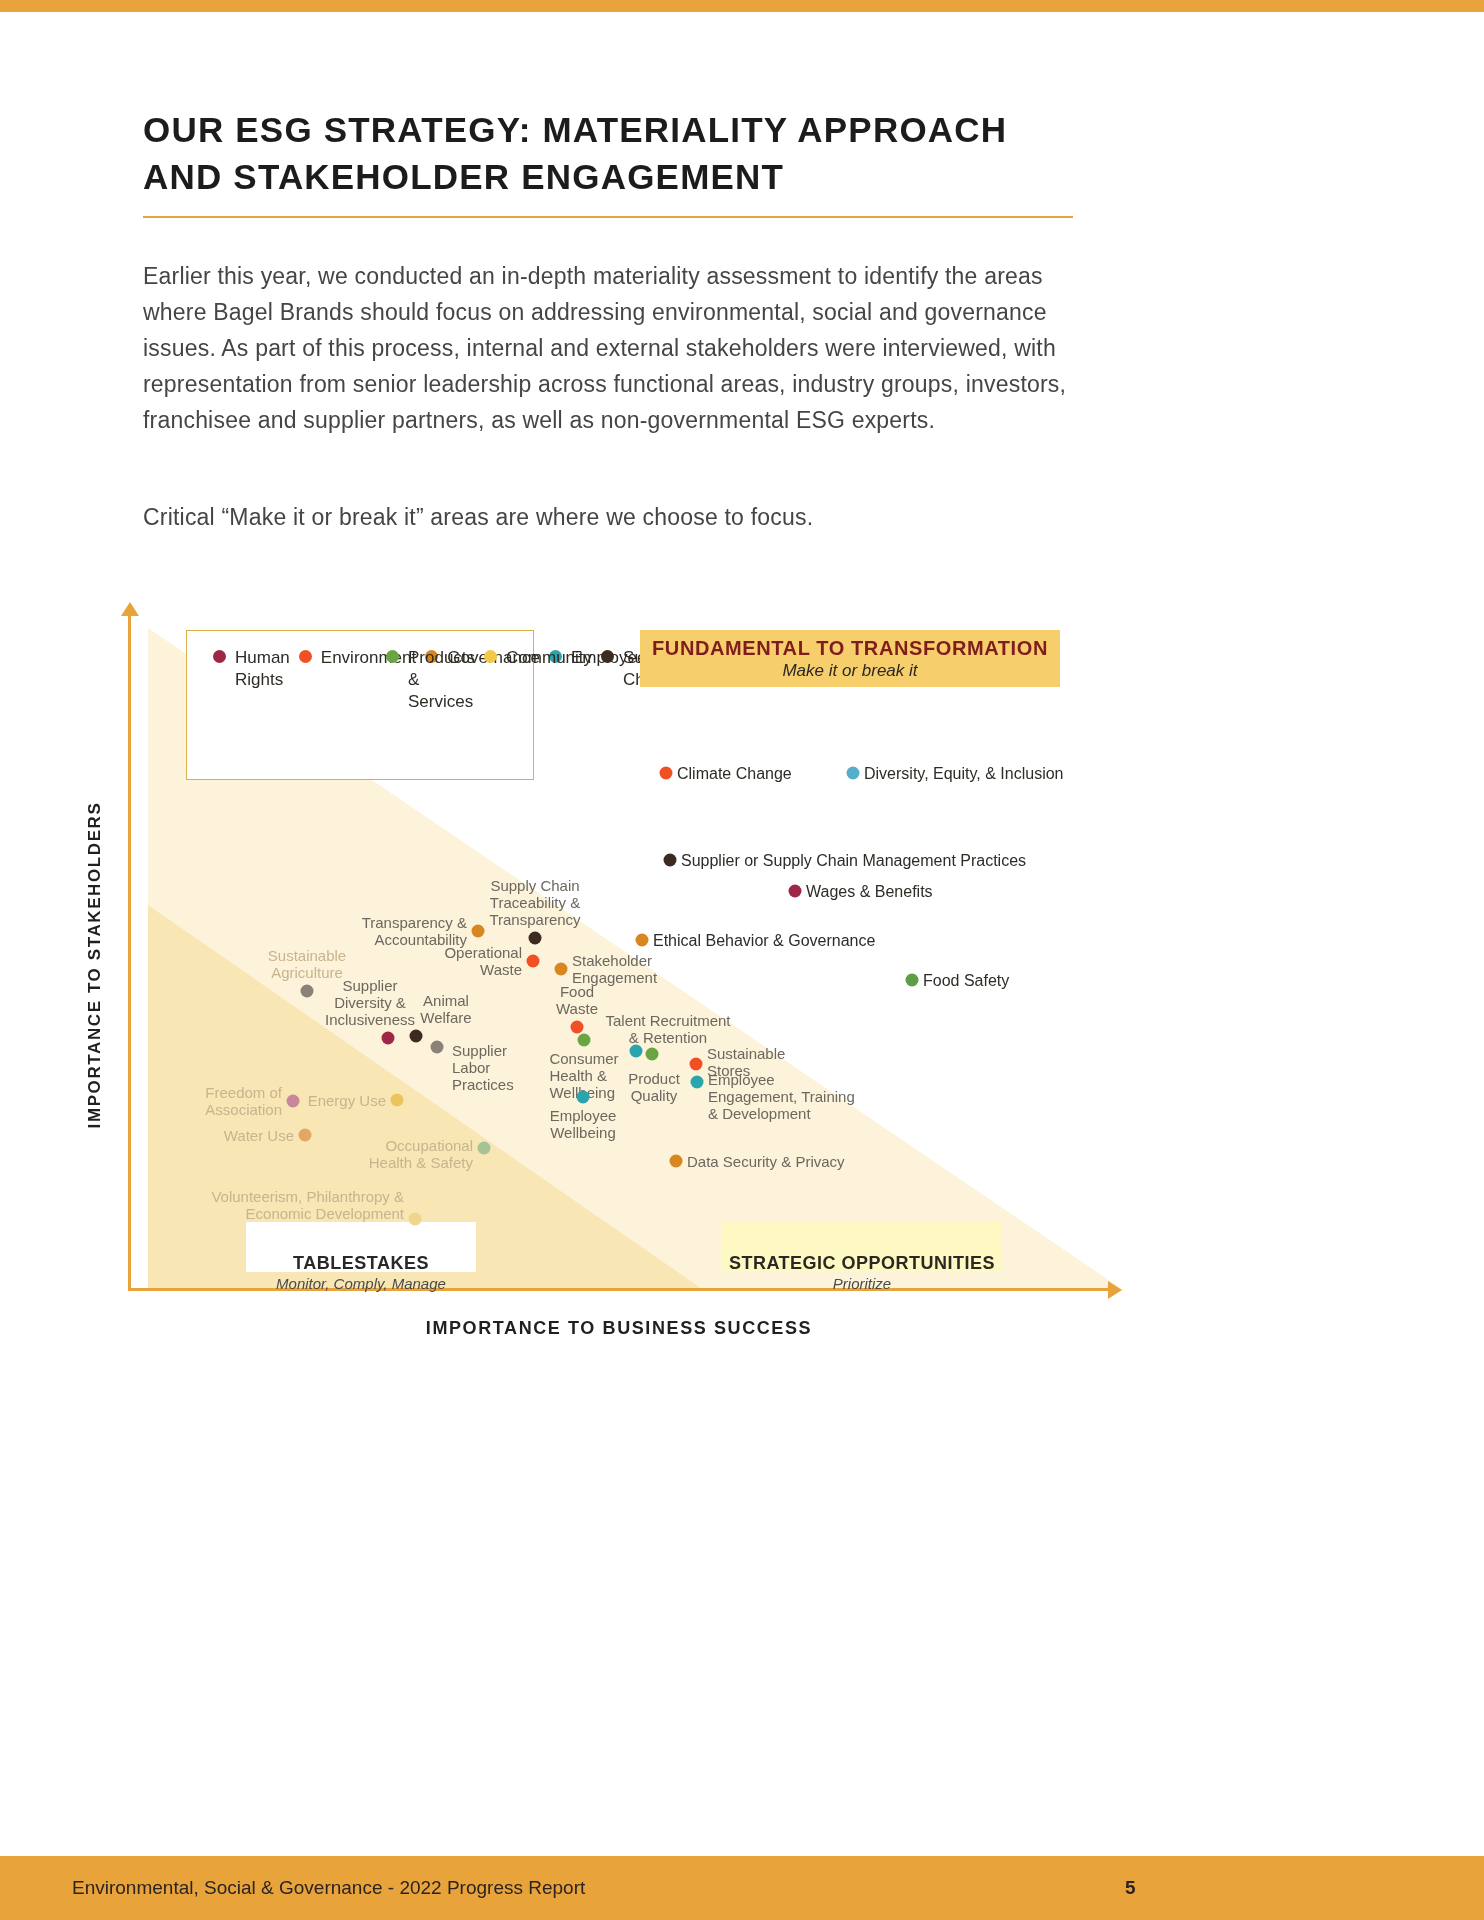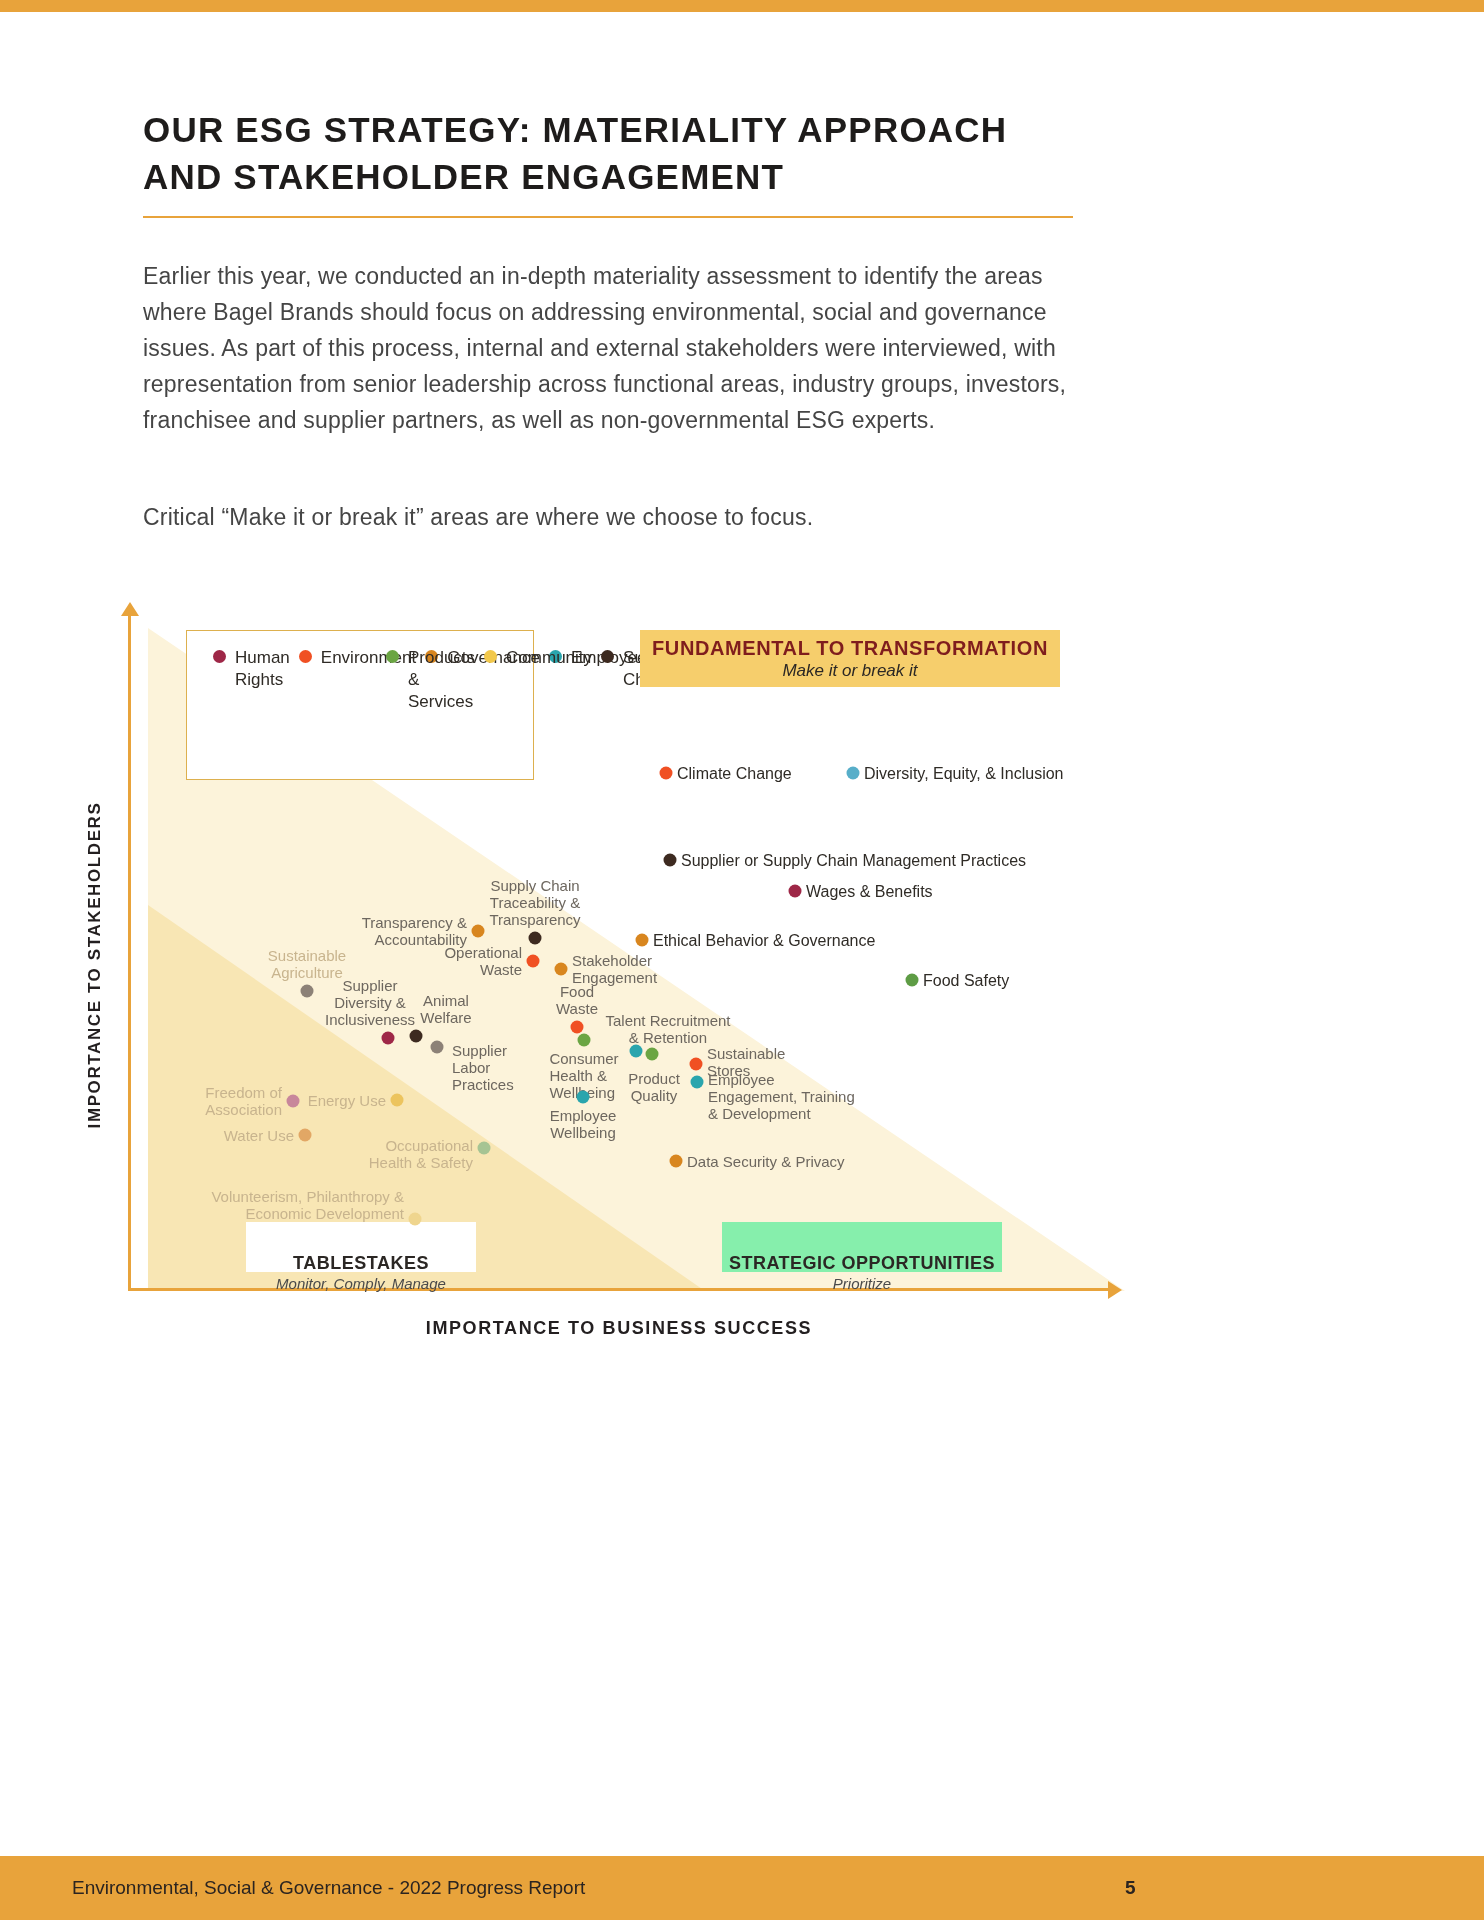--- a/index.html
+++ b/index.html
@@ -54,21 +54,21 @@
     position:absolute;left:640px;top:630px;width:420px;height:57px;background:#F6CE6C;
     text-align:center;box-sizing:border-box;padding-top:7px;
   }
   .q-title{font-size:20px;font-weight:700;letter-spacing:0.6px;color:#7f1d1d;}
   .q-sub{font-size:17px;font-style:italic;color:#2b2724;margin-top:1px;}
   .tablestakes{
     position:absolute;left:246px;top:1222px;width:230px;height:50px;background:#ffffff;
     text-align:center;box-sizing:border-box;padding-top:3px;
   }
   .strategic{
-    position:absolute;left:722px;top:1222px;width:280px;height:50px;background:#86efac;
+    position:absolute;left:722px;top:1222px;width:280px;height:50px;background:#fef9c3;
     text-align:center;box-sizing:border-box;padding-top:3px;
   }
   .q2-title{font-size:18px;font-weight:700;letter-spacing:0.5px;color:#2b2724;margin-top:28px;}
   .q2-sub{font-size:15px;font-style:italic;color:#4a4a4a;margin-top:1px;}
 
   .dot{position:absolute;width:13px;height:13px;border-radius:50%;transform:translate(-50%,-50%);}
   .pt-label{position:absolute;white-space:pre;font-size:15px;line-height:17px;}
   .tone-dark{color:#2f2b26;font-size:16px;line-height:19px;}
   .tone-mid{color:#6d675f;}
   .tone-faded{color:#c8b48e;}

